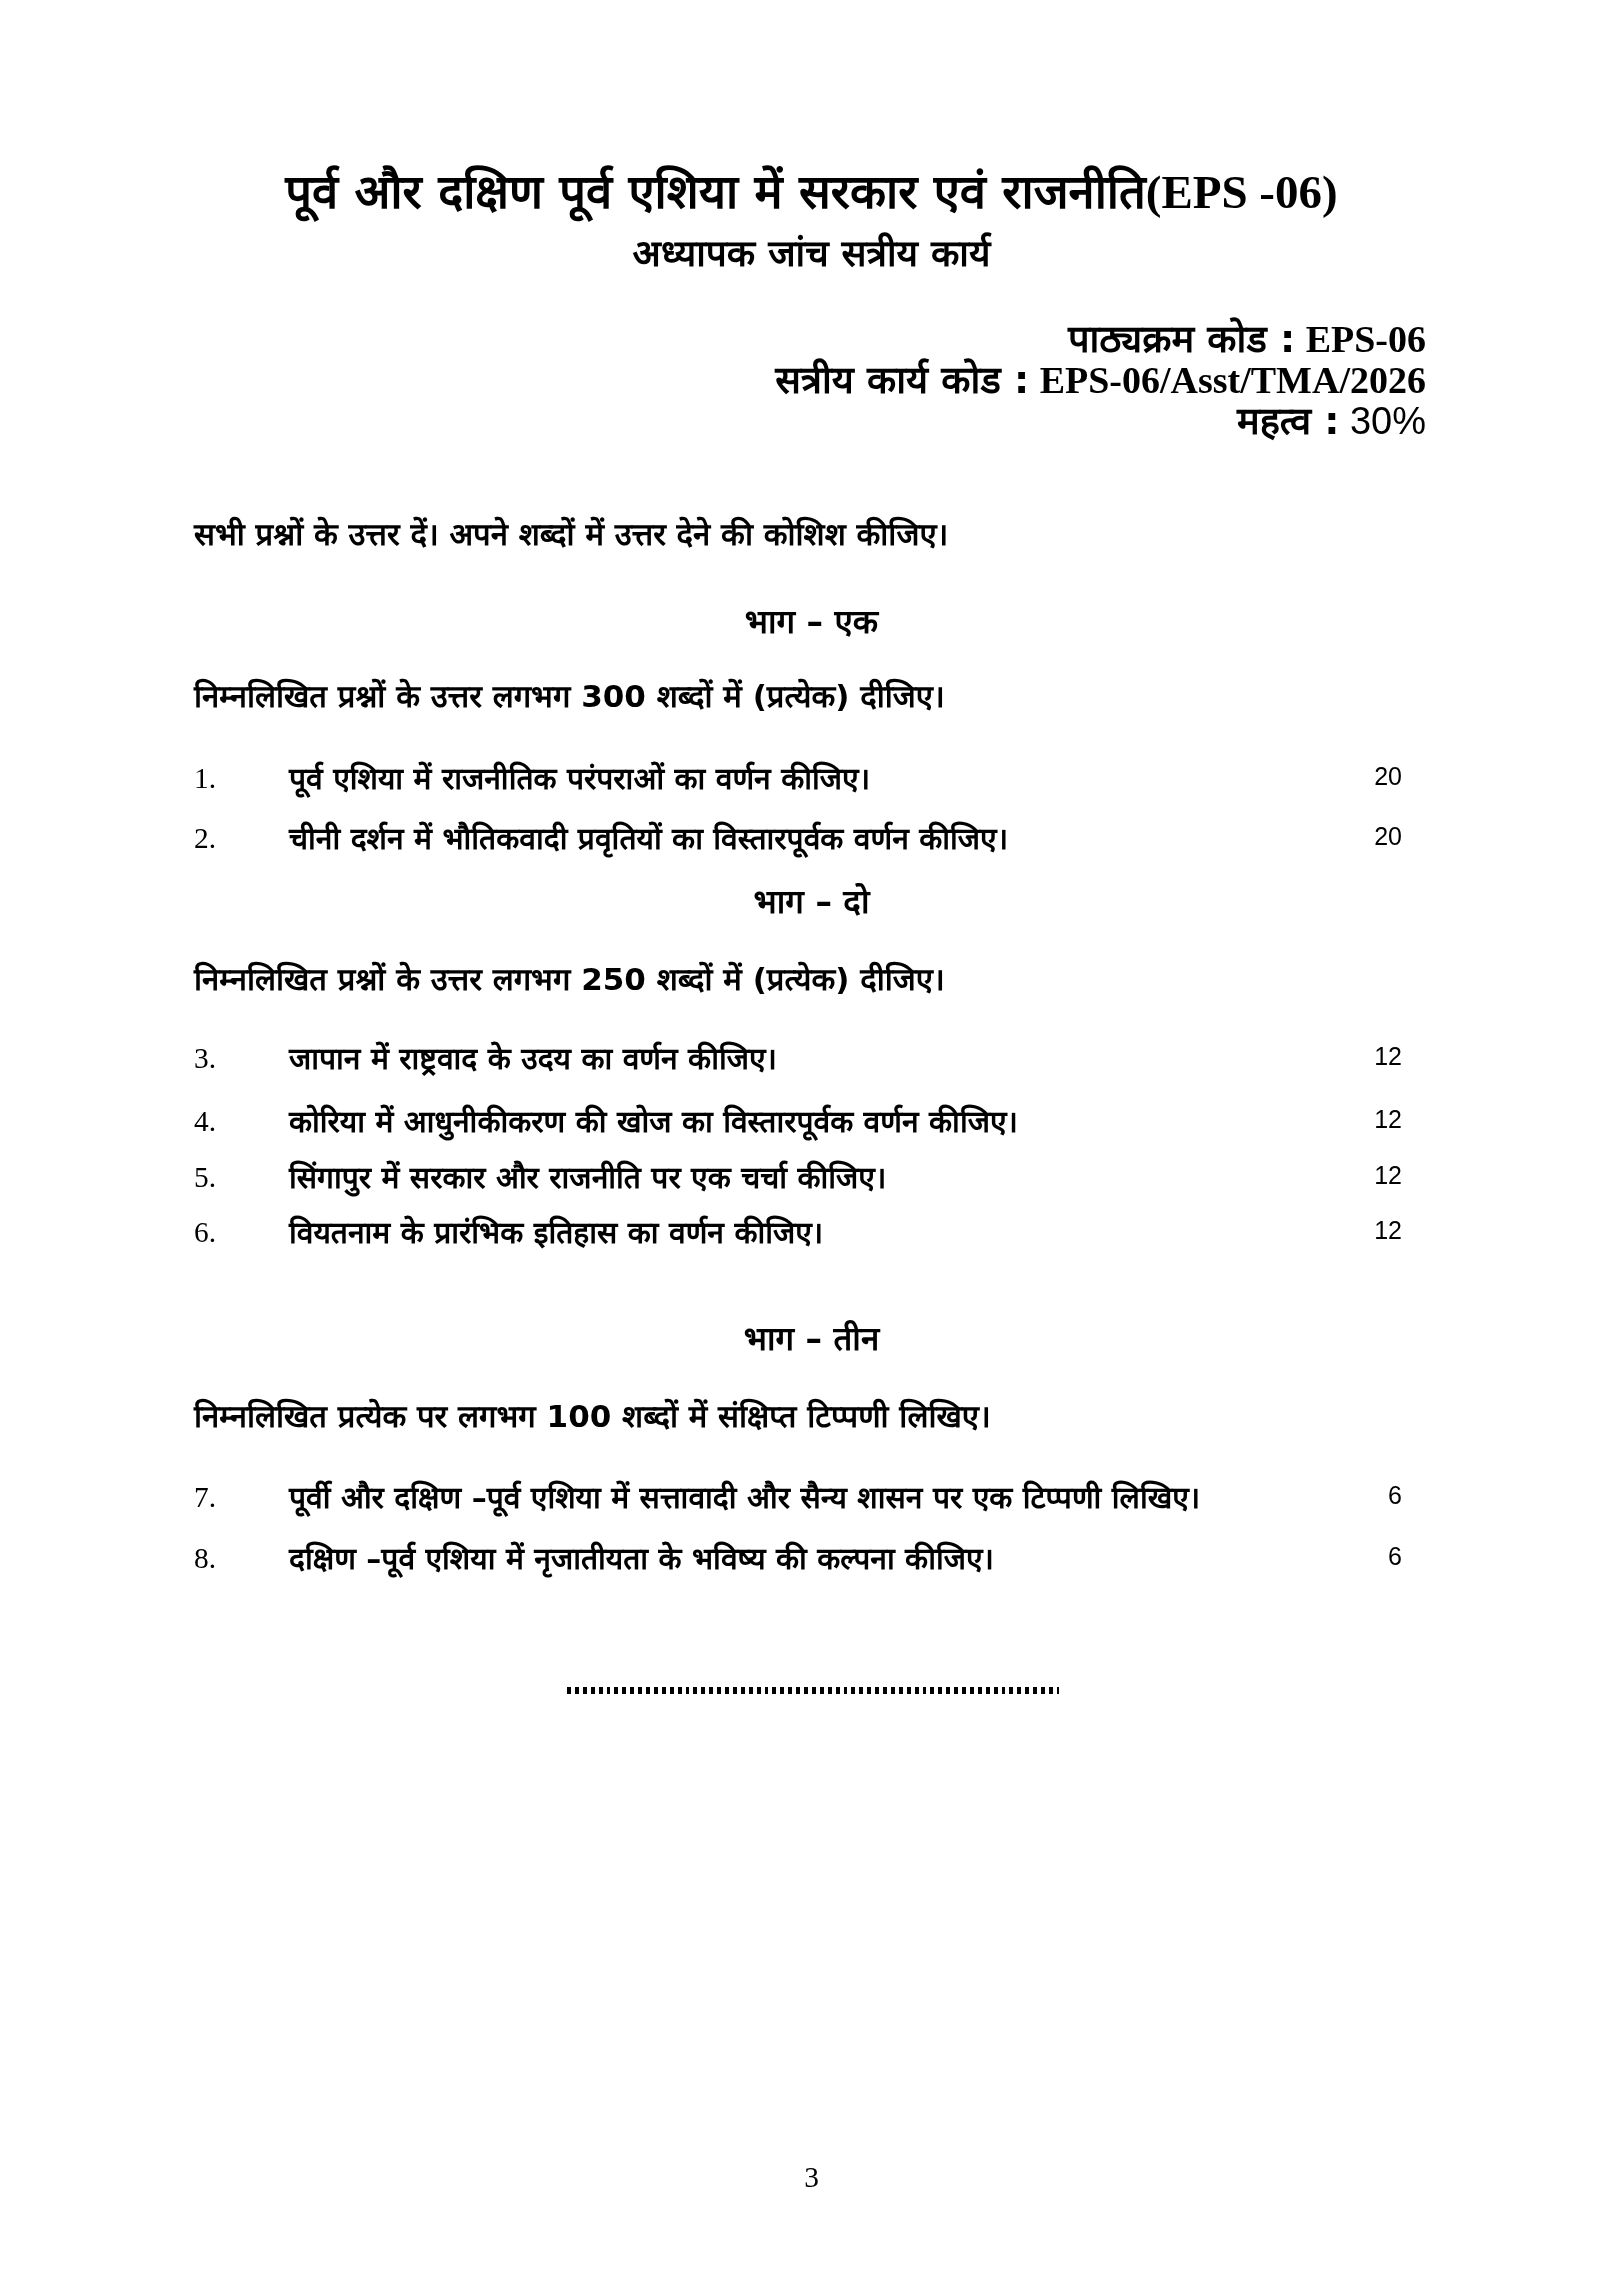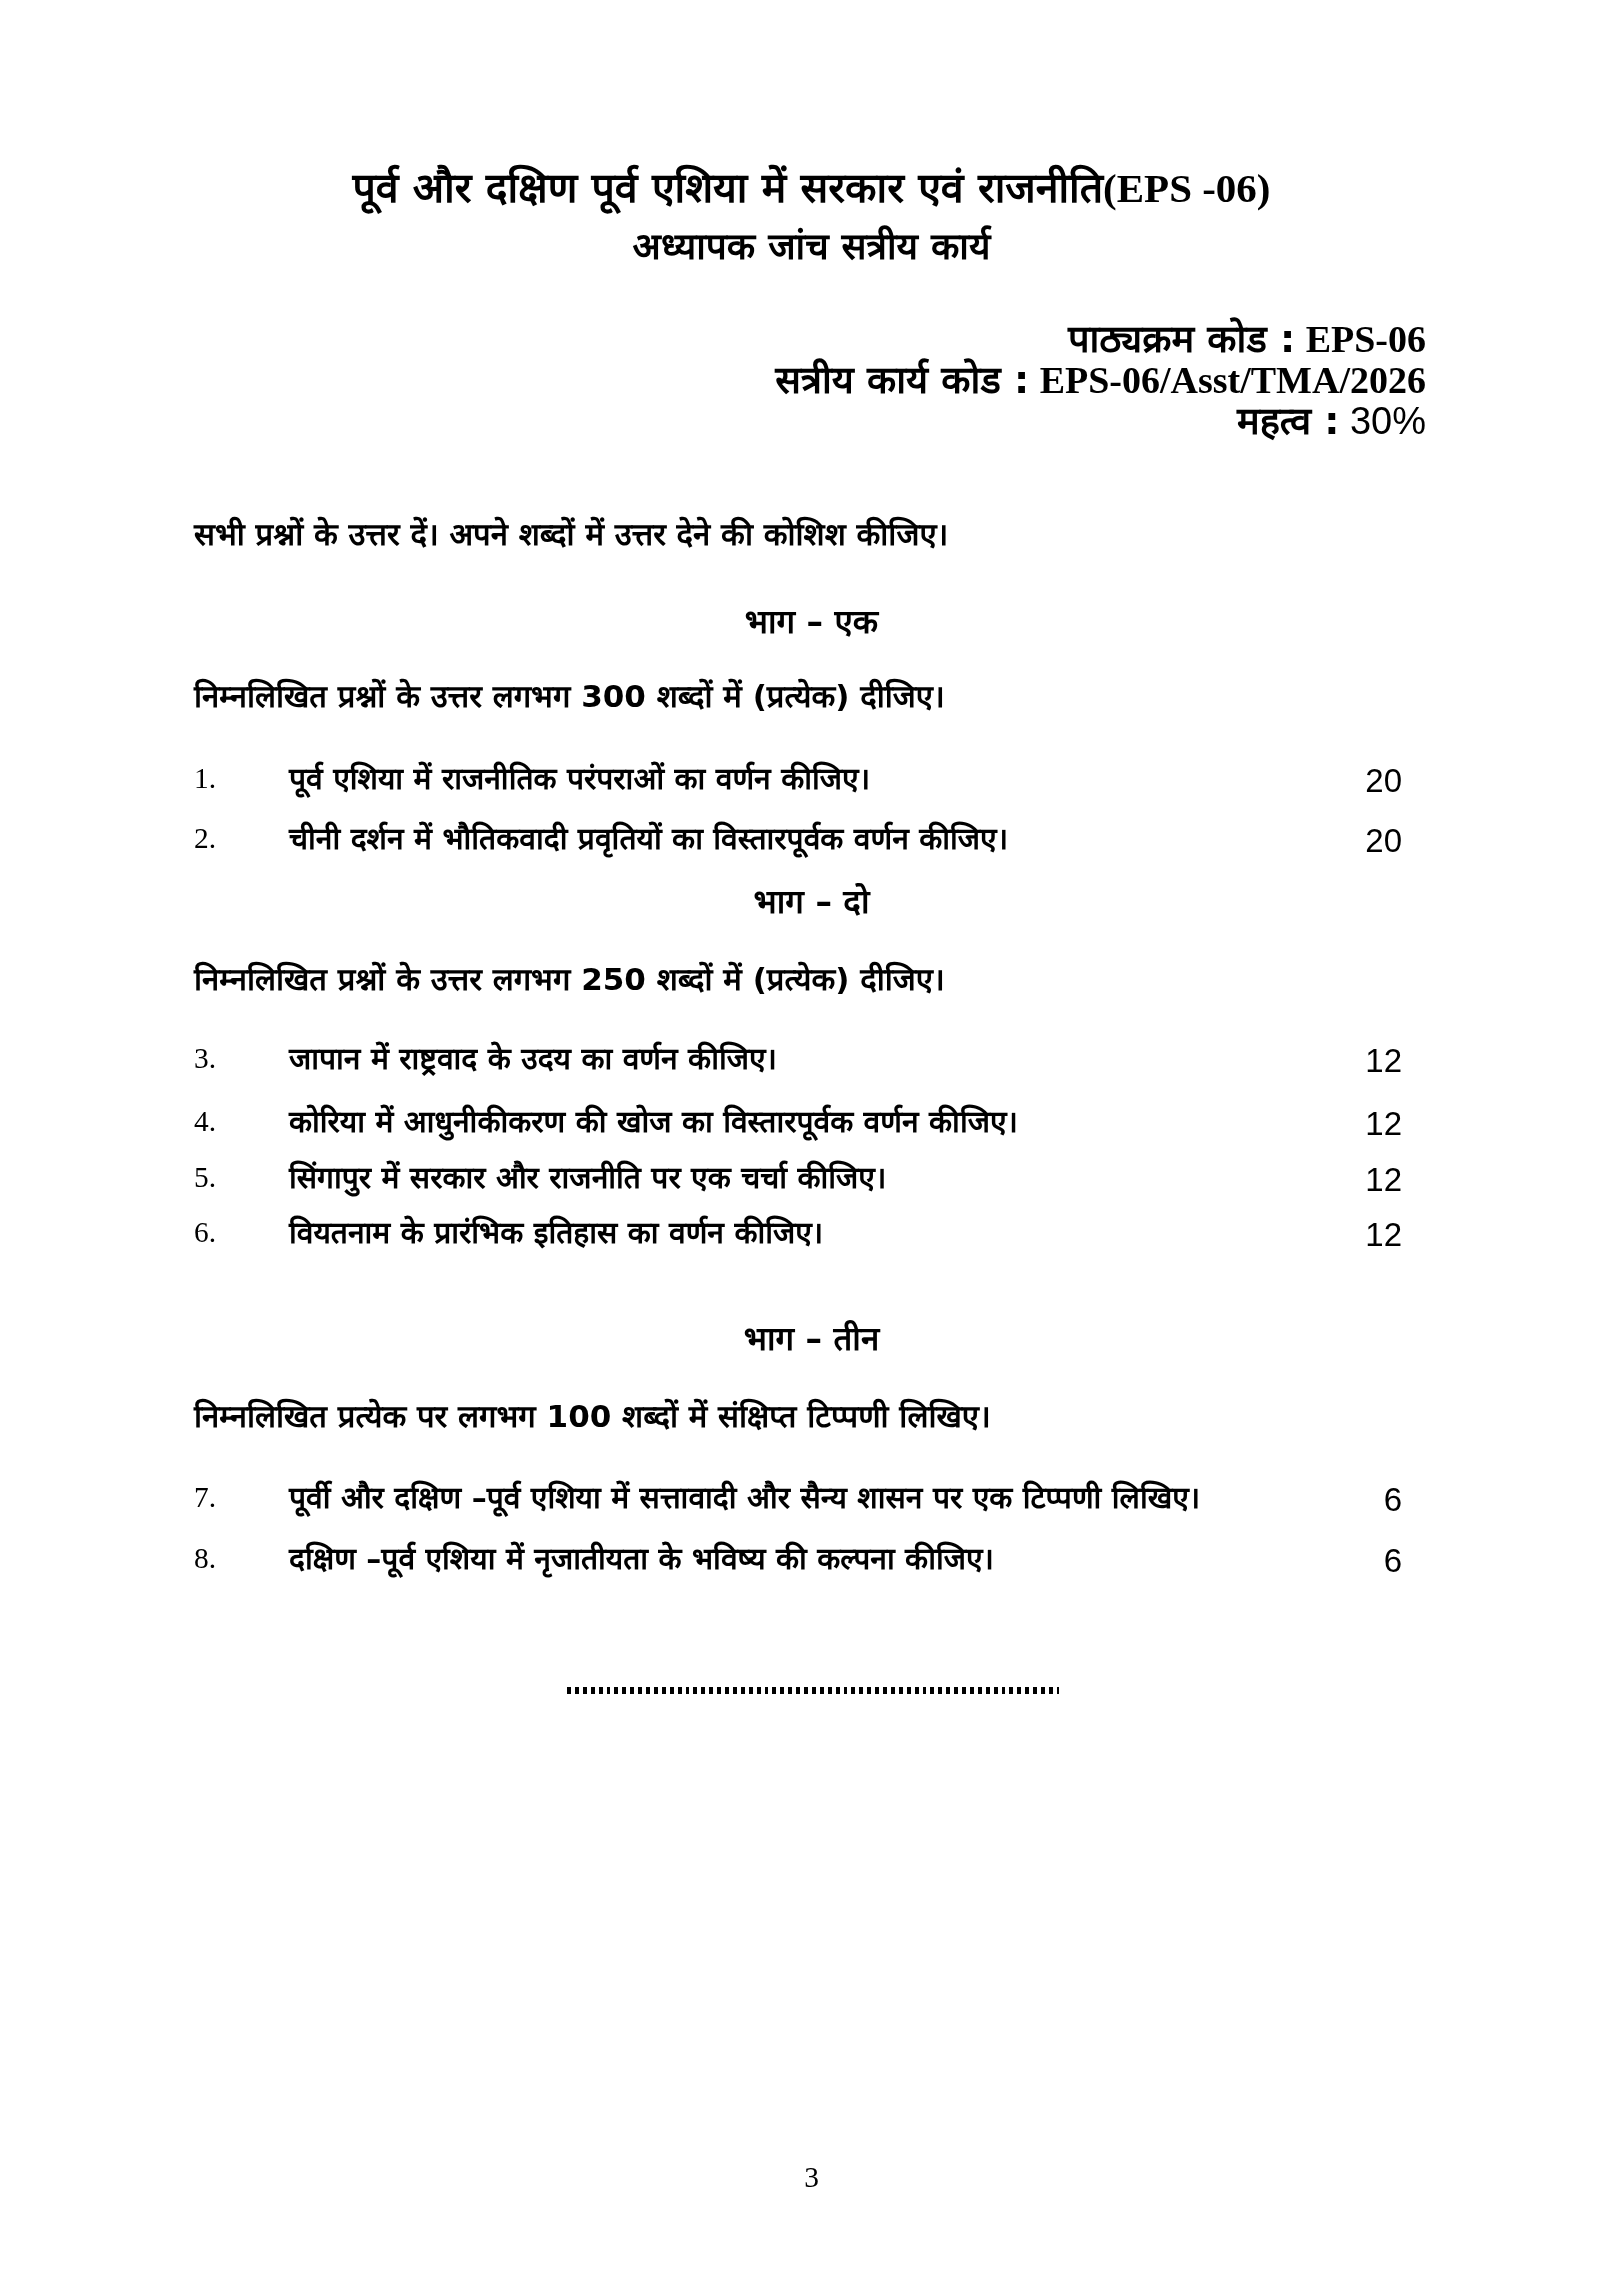--- a/index.html
+++ b/index.html
@@ -14,21 +14,21 @@
     overflow:hidden;
   }
   .hindi { font-family:"DejaVu Sans", sans-serif; font-weight:700; }
   .serif { font-family:"Liberation Serif", "DejaVu Serif", serif; }
   .sans  { font-family:"Liberation Sans", "DejaVu Sans", sans-serif; }
 
   .title-block {
     position:absolute; top:165px; left:0; width:100%;
     text-align:center; line-height:1.16;
   }
-  .title-line1 { font-size:41px; font-weight:700; }
+  .title-line1 { font-size:47px; font-weight:700; }
   .title-line1 .code { font-family:"Liberation Serif", serif; font-weight:700; }
   .title-line2 { font-size:37px; font-weight:700; margin-top:13px; }
 
   .meta-block {
     position:absolute; top:319px; right:197px;
     text-align:right; font-size:38px; line-height:41px; font-weight:700;
   }
   .meta-row .value { margin-left:10.5px; }
   .meta-row .value.serif { font-weight:700; }
   .meta-row .value.sans  { font-weight:400; }
@@ -52,21 +52,21 @@
   }
   .q-num {
     flex:0 0 95px;
     font-family:"Liberation Serif", "DejaVu Serif", serif;
     font-weight:400; font-size:29.4px;
   }
   .q-text { flex:1 1 auto; font-size:30px; font-weight:700; padding-right:26px; }
   .q-marks {
     flex:0 0 auto; min-width:42px; text-align:right;
     font-family:"Liberation Sans", "DejaVu Sans", sans-serif;
-    font-weight:400; font-size:33px;
+    font-weight:400; font-size:25px;
   }
 
   .dotted-separator {
     position:absolute; top:1687px; left:567px; width:492px; height:7.2px;
     background:repeating-linear-gradient(90deg, #000 0px, #000 3.9px, transparent 3.9px, transparent 7.9px);
   }
 
   .page-number {
     position:absolute; top:2161px; left:0; width:100%; text-align:center;
     font-family:"Liberation Serif", "DejaVu Serif", serif;

